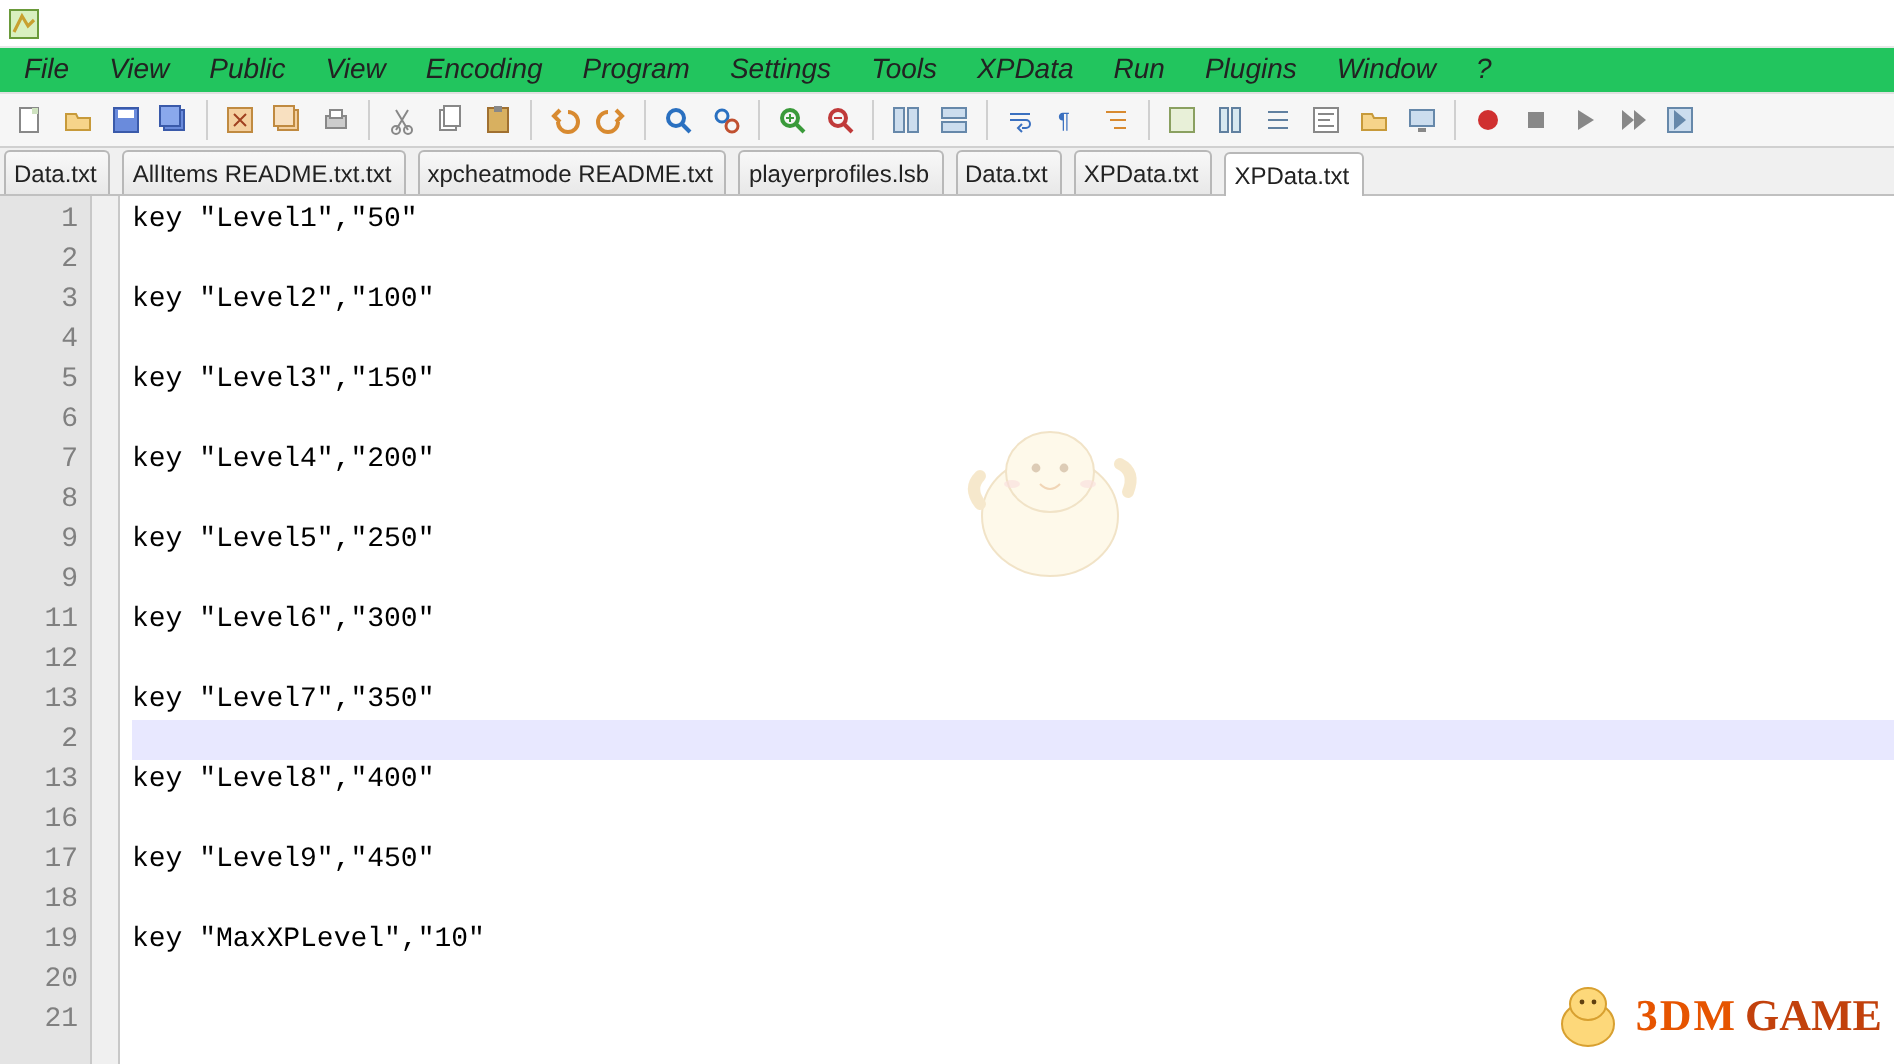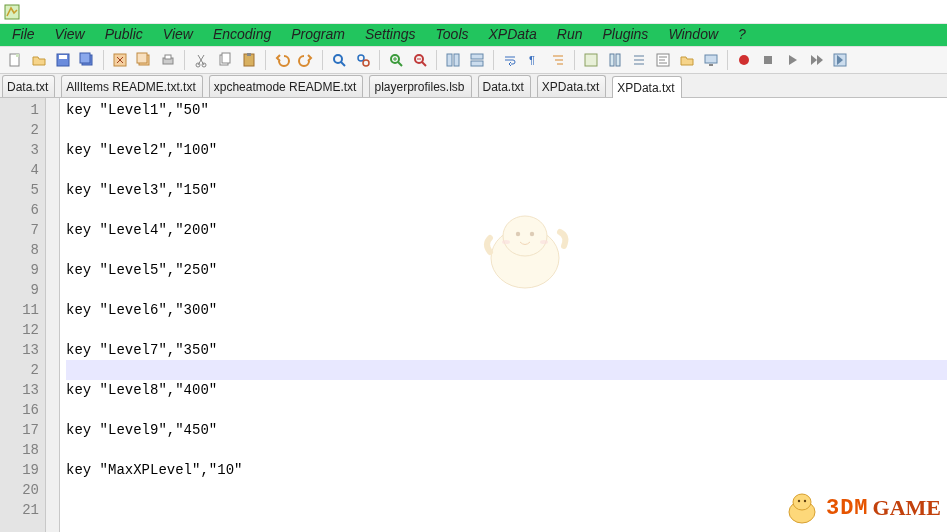--- a/index.html
+++ b/index.html
@@ -20,21 +20,21 @@
   .tab .close { width: 12px; height: 12px; background: #e86; border-radius: 2px; display: flex; align-items: center; justify-content: center; color: #fff; font-size: 9px; line-height: 1; }
   .editor { display: flex; height: calc(532px - 24px - 22px - 28px - 24px); background: #fff; position: relative; }
   .gutter { width: 46px; background: #e4e4e4; border-right: 1px solid #c8c8c8; text-align: right; padding: 2px 6px 2px 0; color: #808080; font-family: Consolas, "Courier New", monospace; font-size: 14px; line-height: 20px; }
   .gutter div { height: 20px; }
   .code-margin { width: 14px; background: #f0f0f0; border-right: 1px solid #c8c8c8; }
   .code { flex: 1; padding: 2px 0 2px 6px; font-family: Consolas, "Courier New", monospace; font-size: 14px; line-height: 20px; color: #000; position: relative; }
   .code .line { height: 20px; white-space: pre; }
   .code .line.cur { background: #e8e8ff; }
   .watermark1 { position: absolute; left: 410px; top: 100px; opacity: 0.35; pointer-events: none; }
   .watermark2 { position: absolute; right: 6px; bottom: 6px; pointer-events: none; display: flex; align-items: center; gap: 4px; }
-  .watermark2 .txt3dm { font-weight: 900; font-size: 22px; color: #e65400; font-family: Liberation Mono, monospace; letter-spacing: 1px; }
+  .watermark2 .txt3dm { font-weight: 900; font-size: 22px; color: #e65400; font-family: Liberation Serif, serif; letter-spacing: 1px; }
   .watermark2 .txtgame { font-weight: 900; font-size: 22px; color: #c2410c; font-family: Liberation Serif, serif; }
 </style>
 </head>
 <body>
 
 <div class="titlebar">
   <svg class="app-icon" viewBox="0 0 16 16">
     <rect x="1" y="1" width="14" height="14" fill="#d9f0c0" stroke="#6a9a3a"></rect>
     <path d="M3 12 L7 4 L10 9 L13 6" stroke="#c8a030" stroke-width="1.6" fill="none"></path>
   </svg>

